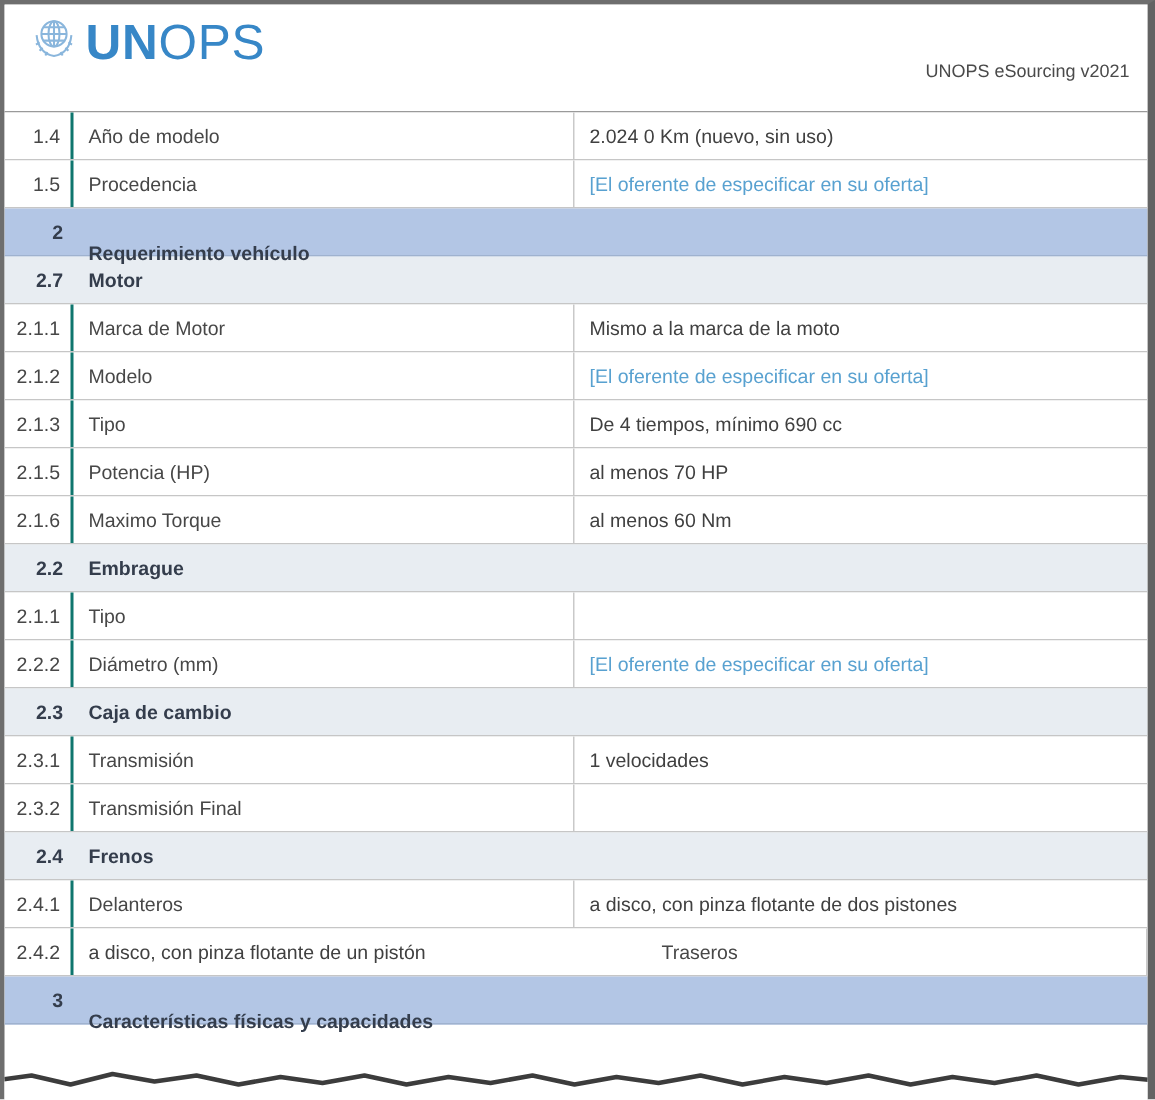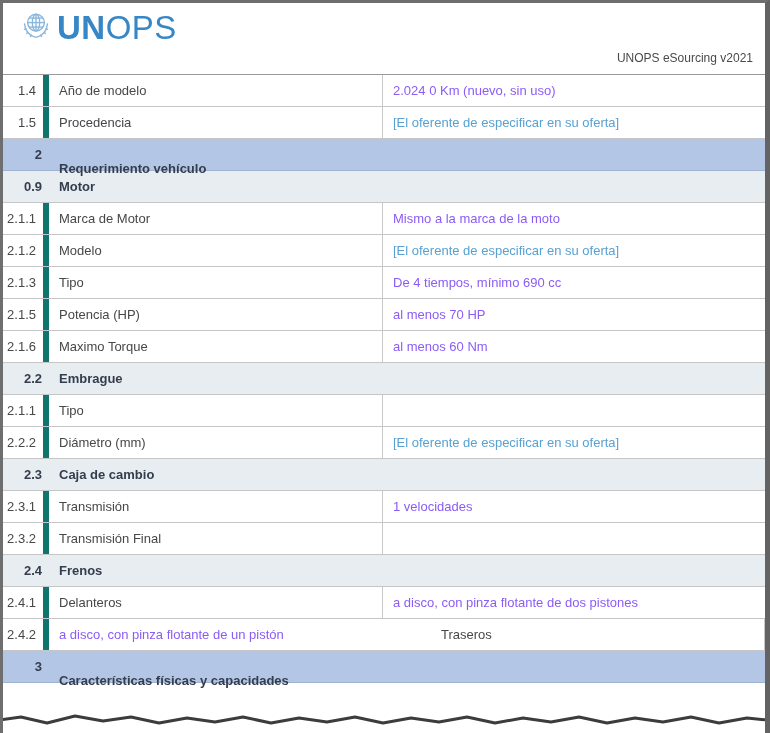--- a/index.html
+++ b/index.html
@@ -14,29 +14,29 @@
     overflow:hidden;
     font-family:"Liberation Sans", sans-serif;
     color:#474747;
   }
   
   .doc-header{position:relative;height:71px;background:#fff;}
   .logo{position:absolute;left:17px;top:6px;display:flex;align-items:center;gap:5px;}
   .logo-text{font-size:33px;letter-spacing:.5px;color:#3787c7;line-height:1;}
   .logo-text .un{font-weight:700;}
   .logo-text .ops{font-weight:400;}
-  .version{position:absolute;right:12px;bottom:9px;font-size:12px;color:#4a4a4a;}
+  .version{position:absolute;right:12px;bottom:20px;font-size:12px;color:#4a4a4a;}
   
   .spec-table{border-top:1px solid #9a9a9a;}
   .row{display:flex;height:32px;box-sizing:border-box;border-bottom:1px solid #c6c6c6;align-items:stretch;background:#fff;}
   .cell{display:flex;align-items:center;box-sizing:border-box;font-size:13px;}
   .num{width:46px;justify-content:flex-end;padding-right:7px;color:#474747;}
   .label{width:334px;padding-left:10px;color:#474747;}
-  .value{flex:1;padding-left:10px;color:#8b5cf6;}
-  .item .num{border-right:6px solid #0f766e;}
+  .value{flex:1;padding-left:10px;color:#404040;}
+  .item .num{border-right:2px solid #0f766e;}
   .item .label{border-right:1px solid #c9c9c9;}
   .value.placeholder{color:#58a1d0;}
   .section{background:#b3c6e5;border-bottom:1px solid #9fb2cf;}
   .section .num,.section .label{font-weight:700;color:#343d4c;border-right:none;}
   .section .label{width:auto;flex:1;margin-top:28px;}
   .subsection{background:#e8edf2;}
   .subsection .num,.subsection .label{font-weight:700;color:#343d4c;border-right:none;}
   .subsection .label{width:auto;flex:1;}
   
   .torn{position:absolute;left:-4px;bottom:0;width:778px;height:22px;z-index:5;pointer-events:none;}
@@ -77,21 +77,21 @@
       <div class="row item">
         <div class="cell num">1.5</div>
         <div class="cell label">Procedencia</div>
         <div class="cell value placeholder">[El oferente de especificar en su oferta]</div>
       </div>
       <div class="row section">
         <div class="cell num">2</div>
         <div class="cell label">Requerimiento vehículo</div>
       </div>
       <div class="row subsection">
-        <div class="cell num">0.9</div>
+        <div class="cell num">2.7</div>
         <div class="cell label">Motor</div>
       </div>
       <div class="row item">
         <div class="cell num">2.1.1</div>
         <div class="cell label">Marca de Motor</div>
         <div class="cell value">Mismo a la marca de la moto</div>
       </div>
       <div class="row item">
         <div class="cell num">2.1.2</div>
         <div class="cell label">Modelo</div>

